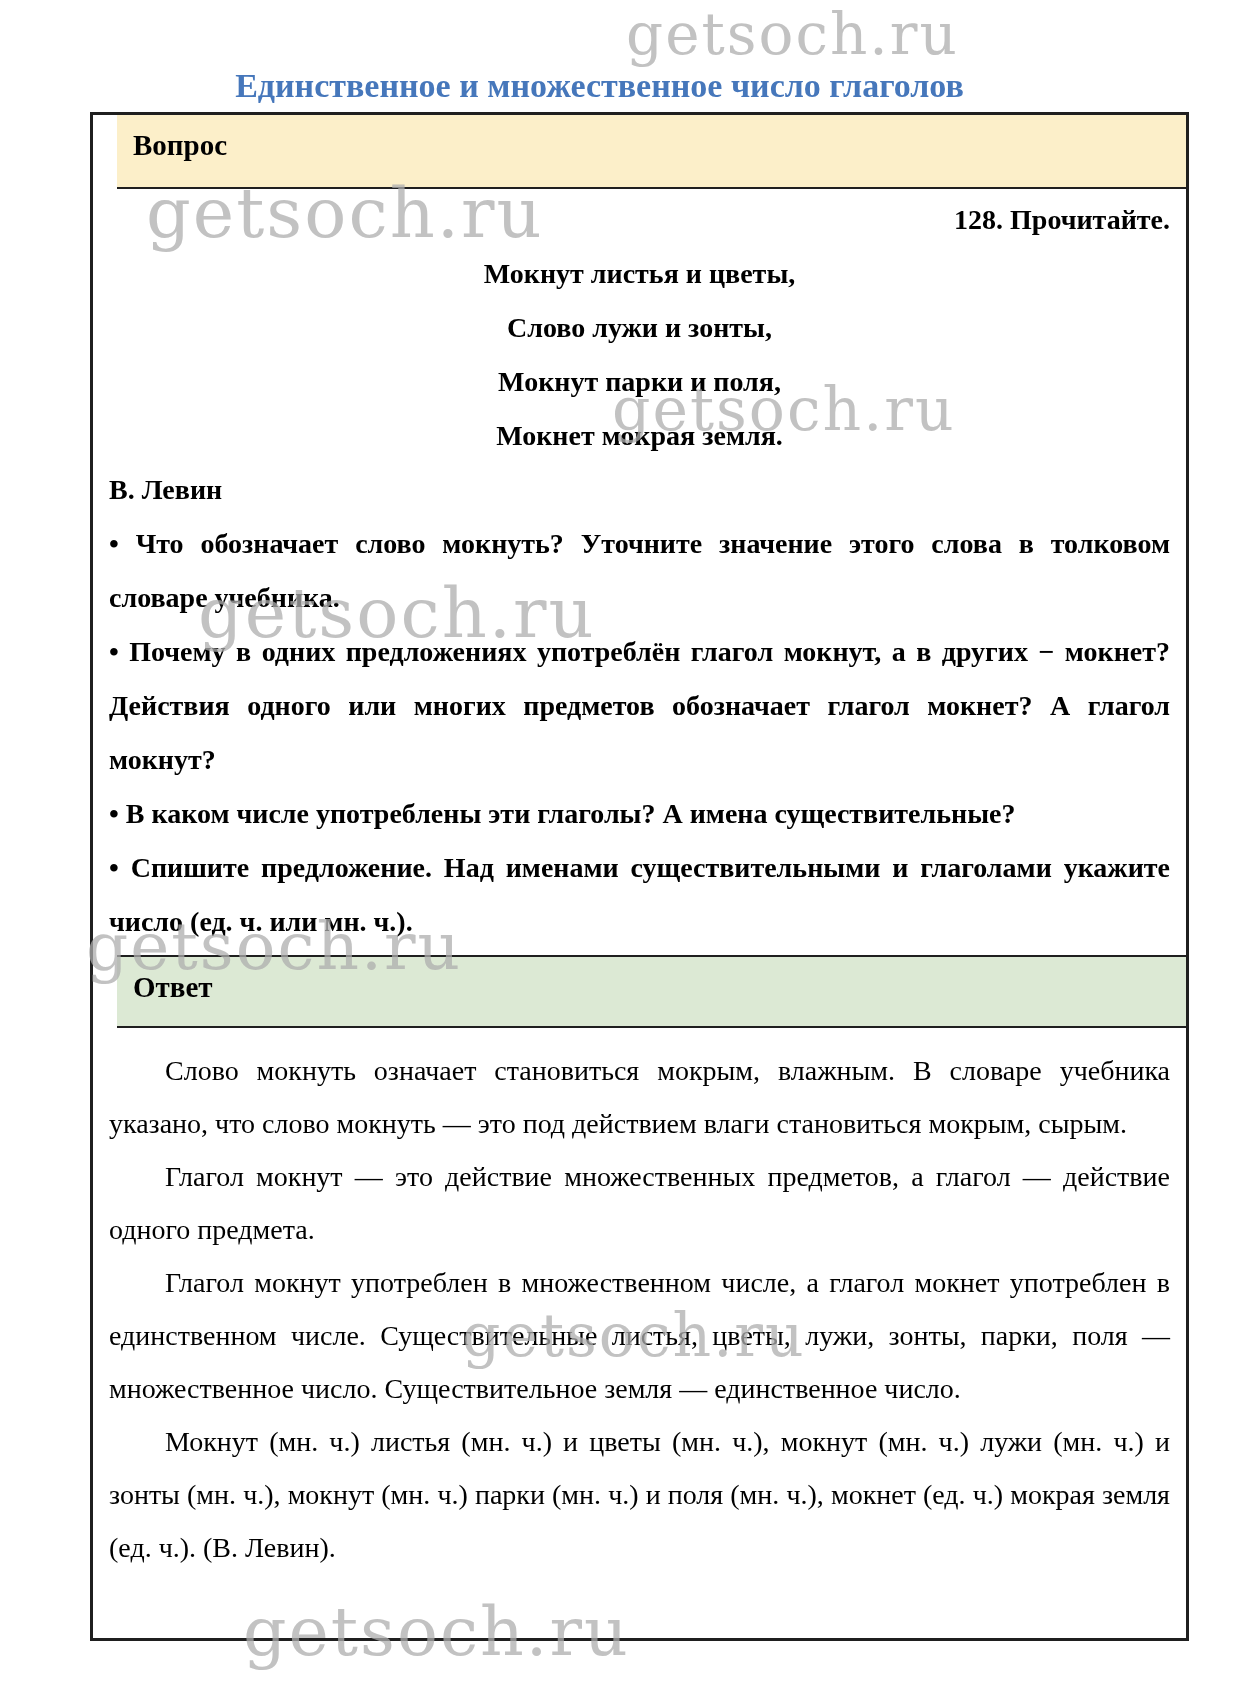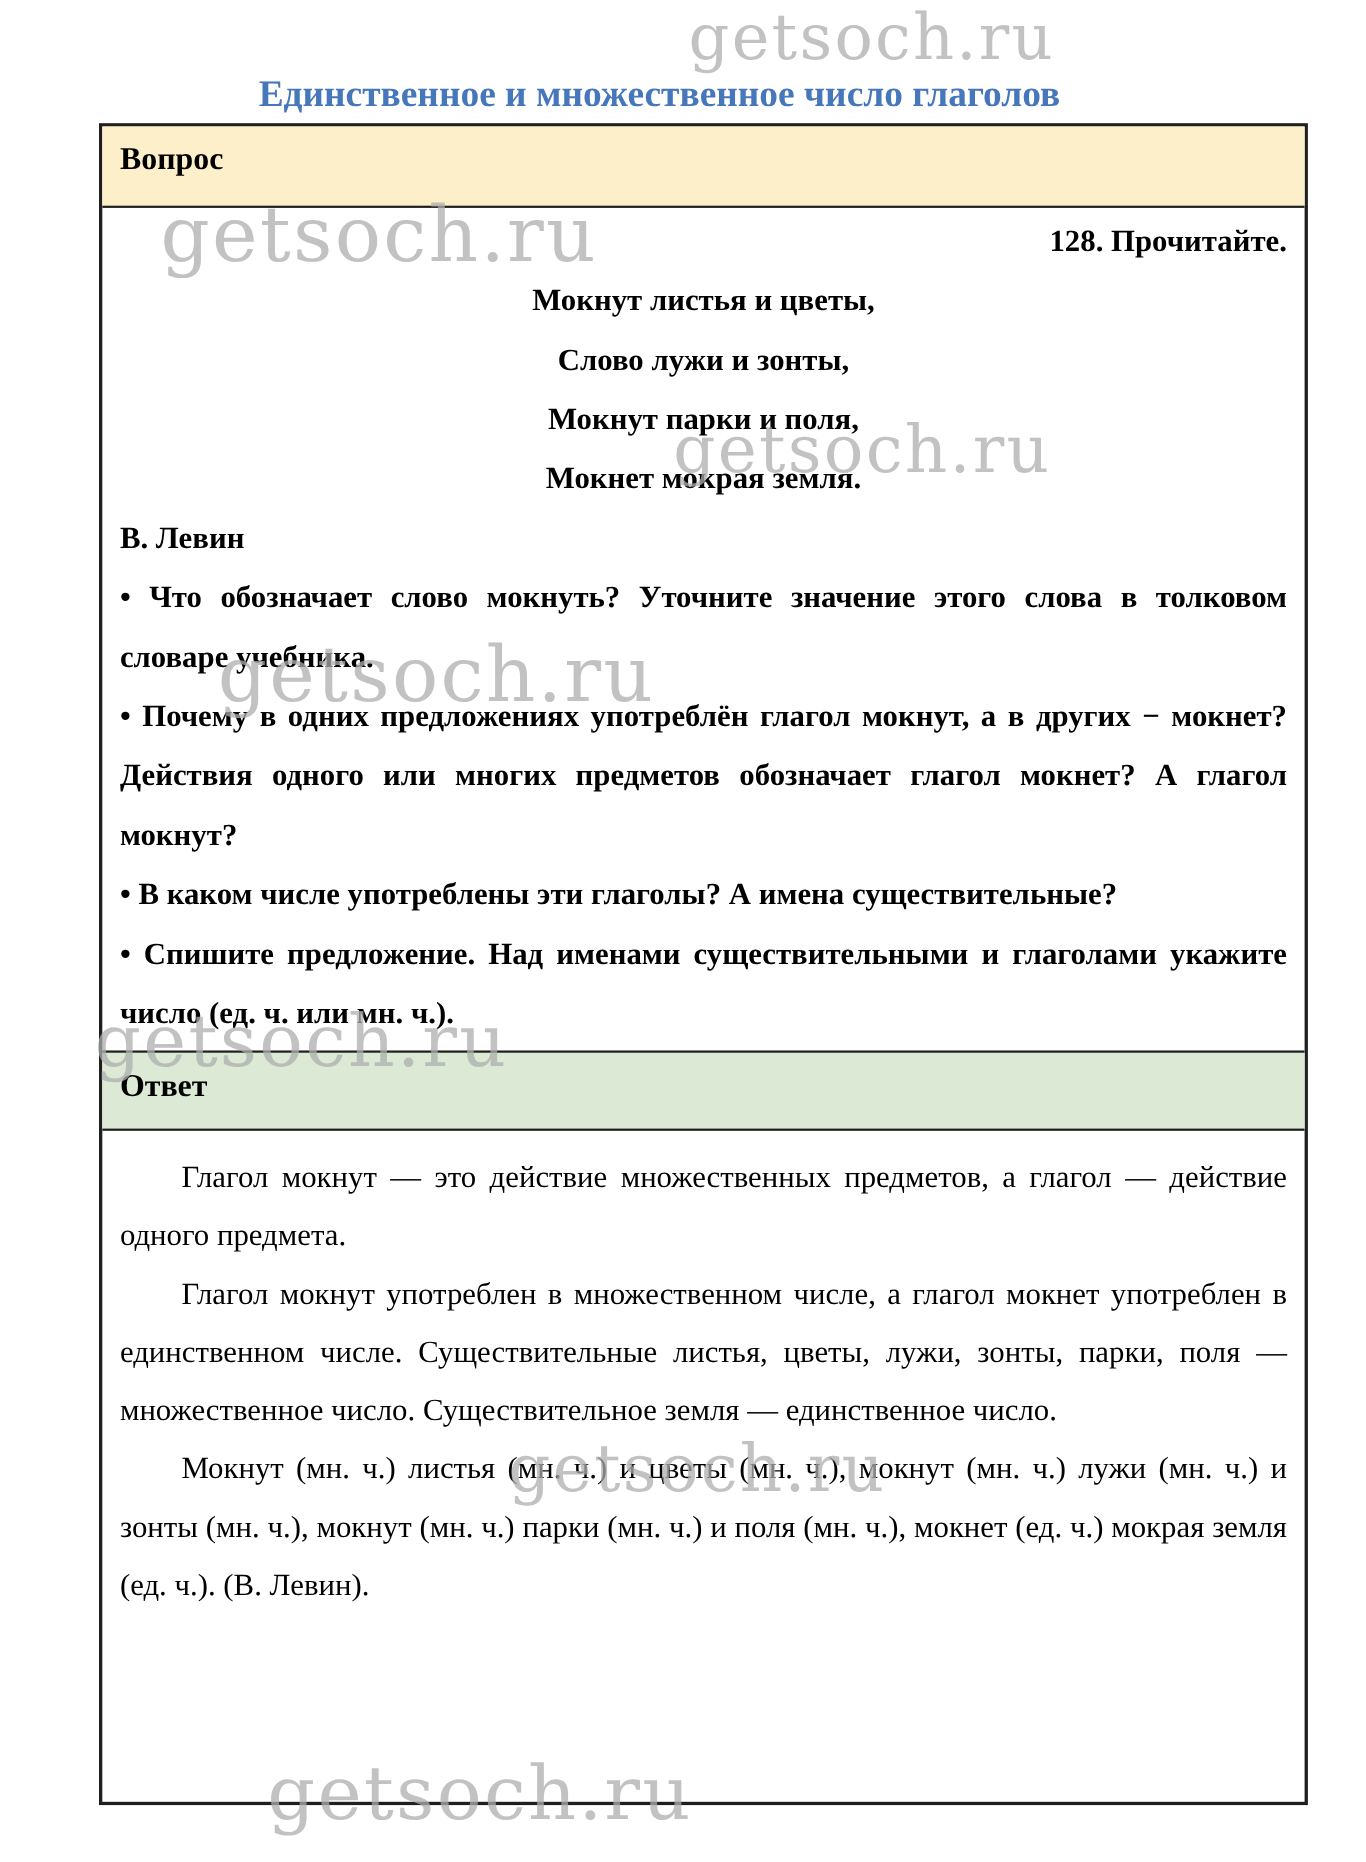--- a/index.html
+++ b/index.html
@@ -21,21 +21,21 @@
     color:var(--title-color);
     margin-left:12px;
   }
   .qa-table{
     position:absolute;top:112px;left:90px;width:1093px;
     border:3px solid var(--border);
     box-sizing:content-box;background:#fff;
   }
   .row-header{
     font-size:29px;font-weight:bold;
-    padding:14px 16px 0 16px;box-sizing:border-box;
+    padding:14px 16px 0 16px;box-sizing:border-box;margin-left:24px;
   }
   .row-header.q{height:74px;background:var(--q-bg);border-bottom:2px solid var(--border);}
   .row-header.a{height:73px;background:var(--a-bg);border-top:2px solid var(--border);border-bottom:2px solid var(--border);}
   .cell{
     padding:4px 16px 0 16px;box-sizing:border-box;
     font-size:28px;line-height:54px;overflow:hidden;
   }
   .cell.question{height:766px;font-weight:bold;}
   .cell.answer{height:610px;line-height:53px;padding-top:16px;}
   .cell p{margin:0;}
@@ -80,20 +80,21 @@
     <p class="q-bullet">• Почему в одних предложениях употреблён глагол мокнут, а в других − мокнет? Действия одного или многих предметов обозначает глагол мокнет? А глагол мокнут?</p>
     <p class="q-bullet">• В каком числе употреблены эти глаголы? А имена существительные?</p>
     <p class="q-bullet">• Спишите предложение. Над именами существительными и глаголами укажите число (ед. ч. или мн. ч.).</p>
   </div>
 
   <div class="row-header a">
     <span>Ответ</span>
   </div>
 
   <div class="cell answer">
+    <p class="a-para">Слово мокнуть означает становиться мокрым, влажным. В словаре учебника указано, что слово мокнуть — это под действием влаги становиться мокрым, сырым.</p>
     <p class="a-para">Глагол мокнут — это действие множественных предметов, а глагол — действие одного предмета.</p>
     <p class="a-para">Глагол мокнут употреблен в множественном числе, а глагол мокнет употреблен в единственном числе. Существительные листья, цветы, лужи, зонты, парки, поля — множественное число. Существительное земля — единственное число.</p>
     <p class="a-para">Мокнут (мн. ч.) листья (мн. ч.) и цветы (мн. ч.), мокнут (мн. ч.) лужи (мн. ч.) и зонты (мн. ч.), мокнут (мн. ч.) парки (мн. ч.) и поля (мн. ч.), мокнет (ед. ч.) мокрая земля (ед. ч.). (В. Левин).</p>
   </div>
 
 </div>
 
 <div class="wm wm1">getsoch.ru</div>
 <div class="wm wm2">getsoch.ru</div>
 <div class="wm wm3">getsoch.ru</div>

